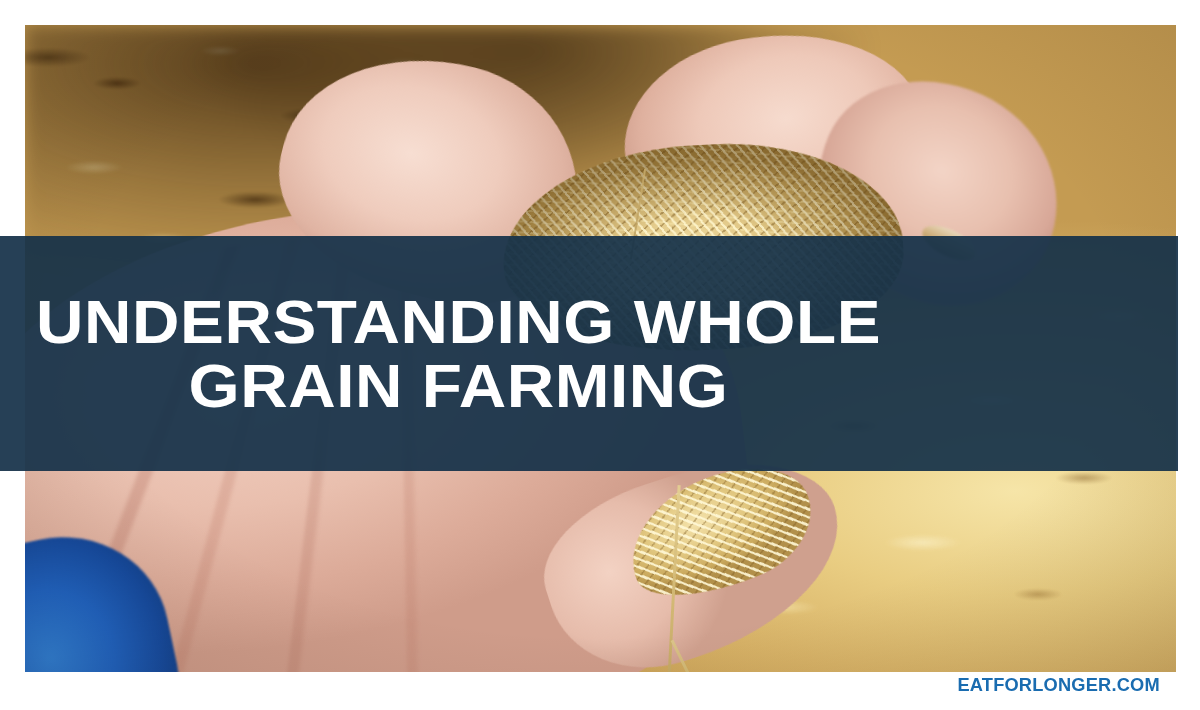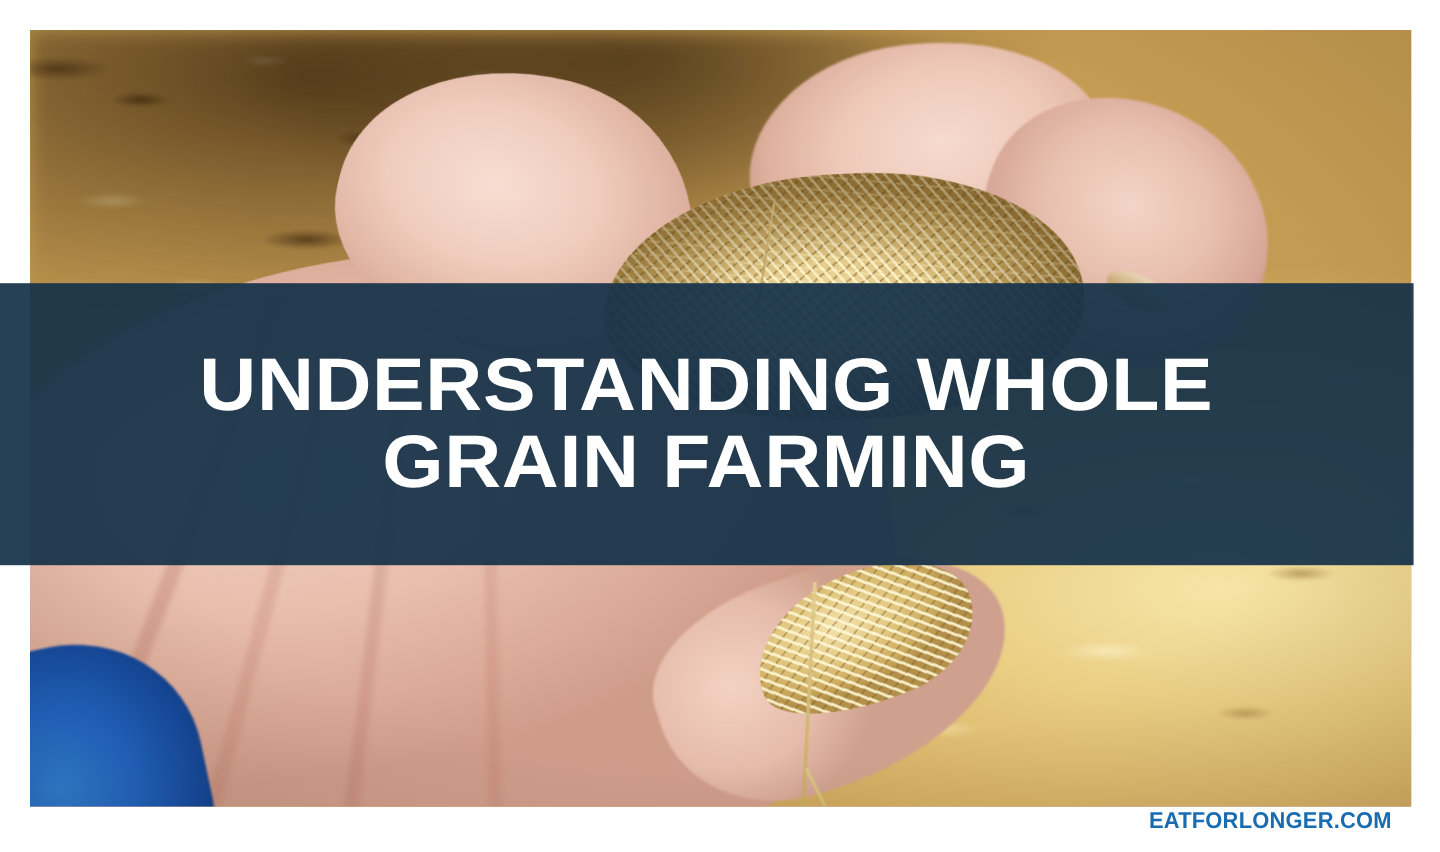--- a/index.html
+++ b/index.html
@@ -313,21 +313,21 @@
   
   .title-banner {
     position: absolute;
     left: 0;
     top: 236px;
     width: 1178px;
     height: 235px;
     background: rgba(22, 50, 73, 0.93);
     display: flex;
     align-items: center;
-    justify-content: center;
+    justify-content: flex-start;
     box-sizing: border-box;
     padding: 0 60px;
   }
 
   .title-text {
     margin: 0;
     text-align: center;
     color: #ffffff;
     font-family: "Liberation Sans", sans-serif;
     font-weight: bold;

